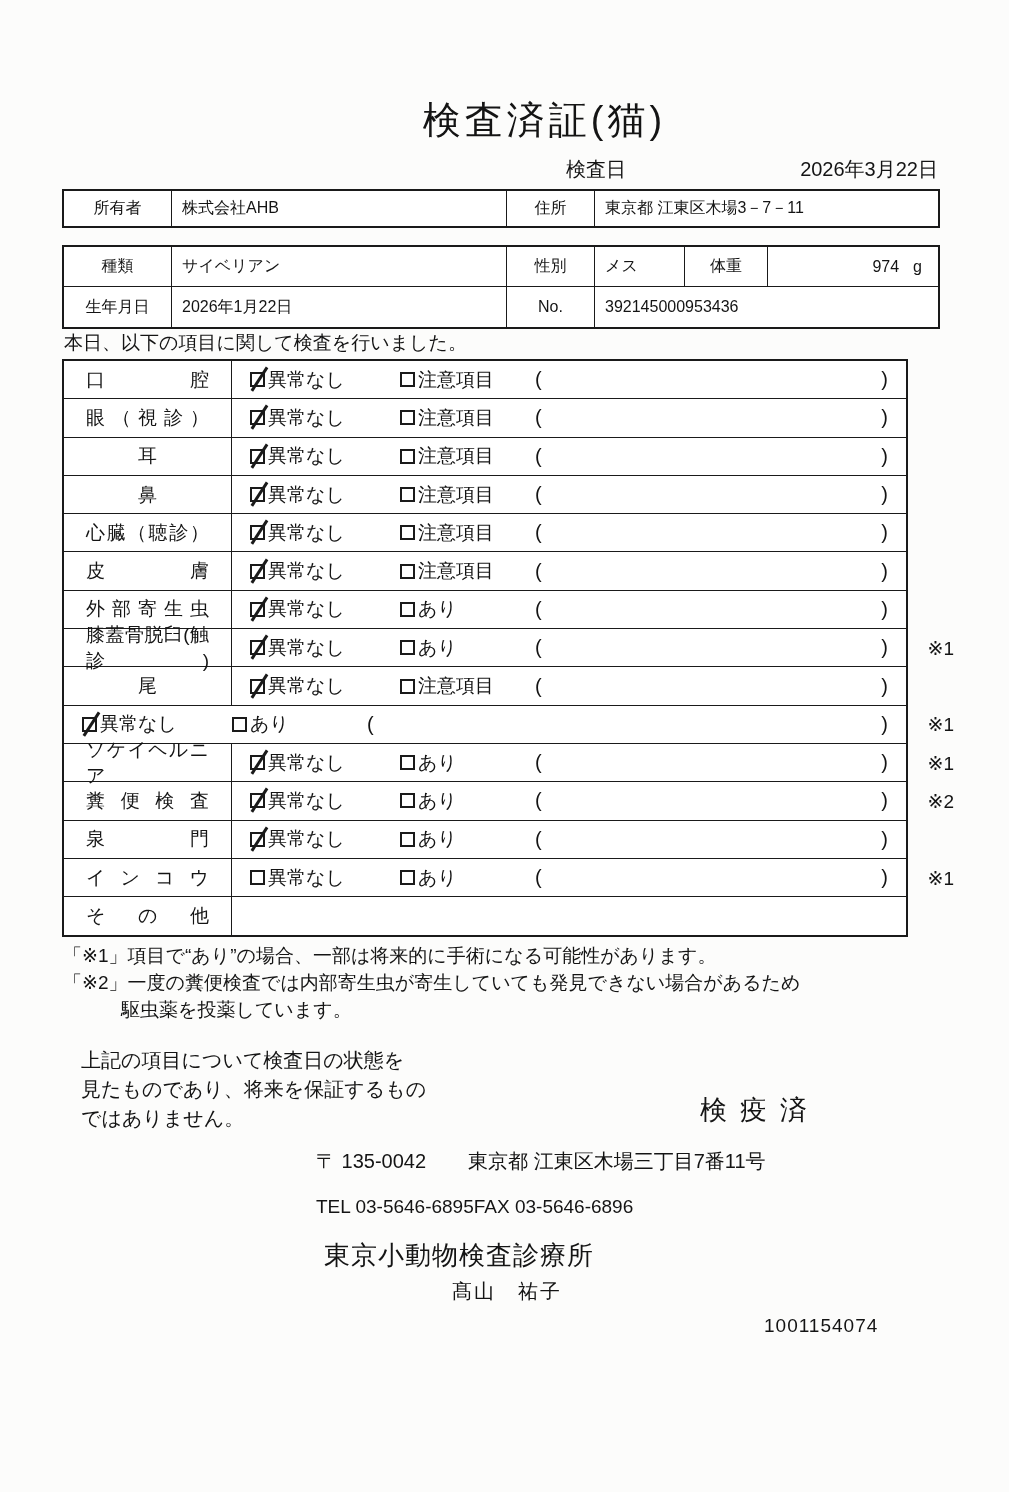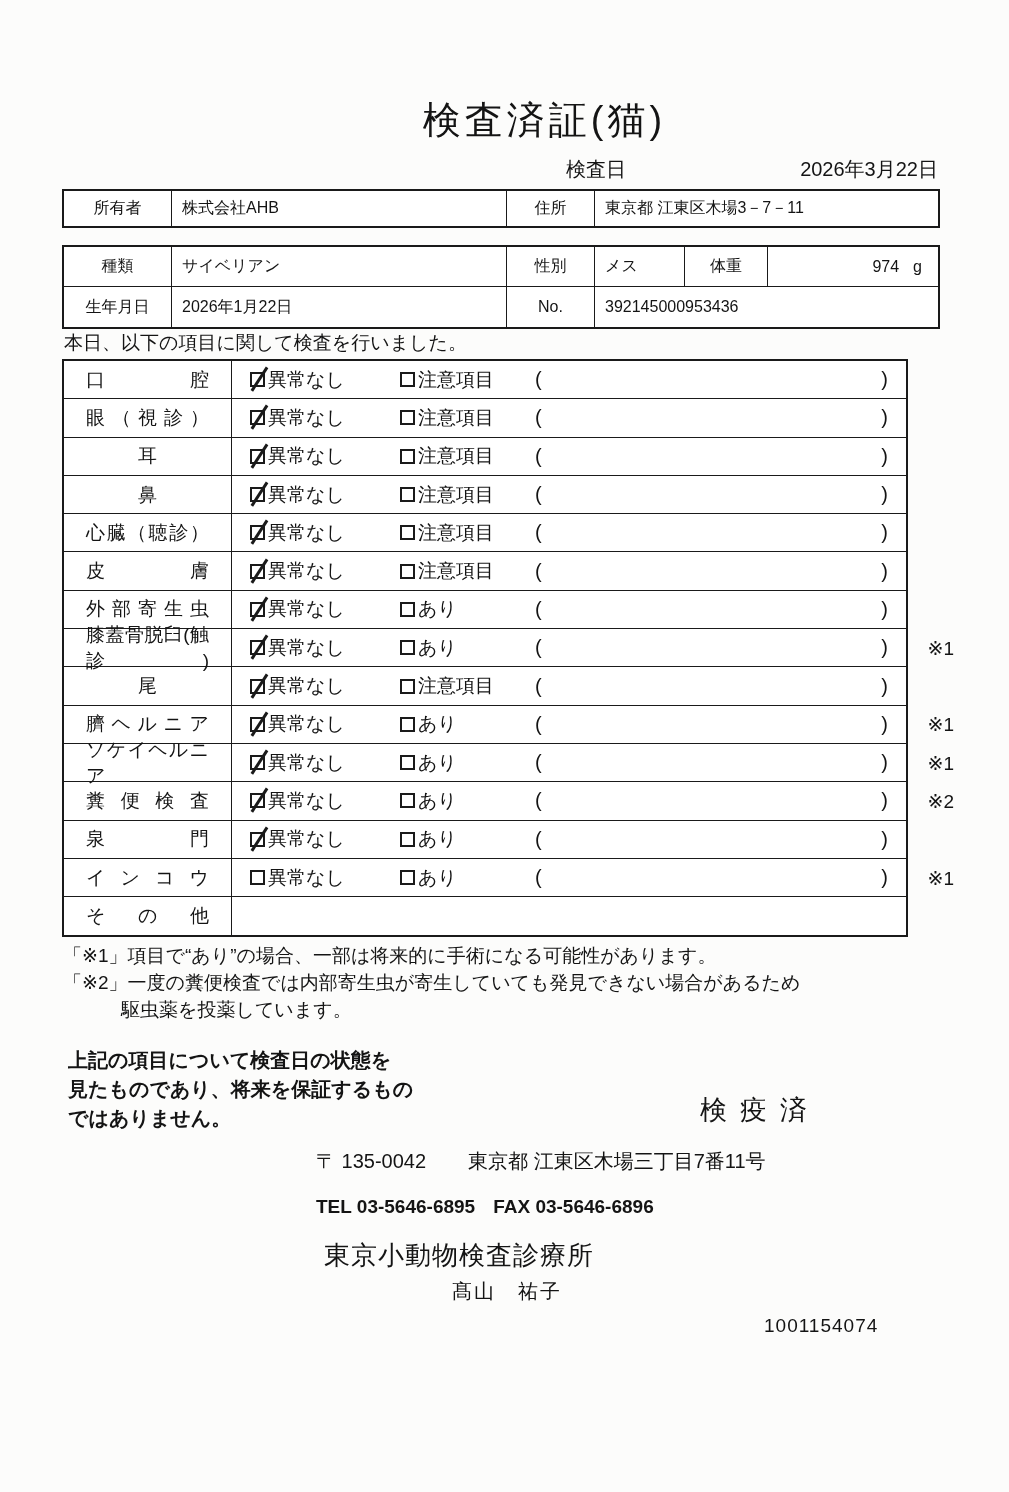--- a/index.html
+++ b/index.html
@@ -65,31 +65,31 @@
   .cbx.checked::after { content:""; position:absolute; left:6px; top:-9px;
          width:2.5px; height:28px; background:#1a1a1a; transform:rotate(33deg); }
   .paren-zone { flex:1; display:flex; justify-content:space-between;
                 padding:0 18px 0 5px; font-size:20px; }
   .row-note { position:absolute; right:-48px; top:50%; transform:translateY(-50%);
               font-size:19px; white-space:nowrap; }
 
   .notes { position:absolute; top:942px; left:63px; font-size:19px; line-height:27px; }
   .note-line:nth-child(3) { padding-left:58px; }
 
-  .disclaimer { position:absolute; top:1046px; left:68px;
-                font-size:20px; line-height:29px; white-space:pre-line;font-weight:bold; }
+  .disclaimer { position:absolute; top:1046px; left:81px;
+                font-size:20px; line-height:29px; white-space:pre-line; }
 
   .stamp { position:absolute; top:1092px; left:700px;
            font-size:27px; letter-spacing:13px; white-space:nowrap; }
 
   .addr-line { position:absolute; top:1148px; left:316px; display:flex;
                font-size:20px; }
   .addr-line .addr-val { margin-left:42px; }
   .tel-line { position:absolute; top:1196px; left:316px; display:flex;
-              gap:18px; font-size:19px;font-weight:bold; }
+              font-size:19px; }
   .clinic-name { position:absolute; top:1238px; left:324px;
                  font-size:26px; letter-spacing:1px; }
   .examiner-name { position:absolute; top:1278px; left:452px;
                    font-size:20px; letter-spacing:2px; }
   .serial { position:absolute; top:1315px; left:764px;
             font-size:19px; letter-spacing:1px; }
 </style>
 </head>
 <body>
 
@@ -306,23 +306,20 @@
         <span class="opt-label olbl2">注意項目</span>
       </span>
       <span class="paren-zone">
         <span class="pl">(</span>
         <span class="pr">)</span>
       </span>
     </div>
     <span class="row-note"></span>
   </div>
       <div class="insp-row">
-    <div class="insp-label">
-      <span class="insp-label-text">臍ヘルニア</span>
-    </div>
     <div class="insp-content">
       <span class="opt opt1">
         <span class="cbx checked"></span>
         <span class="opt-label olbl1">異常なし</span>
       </span>
       <span class="opt opt2">
         <span class="cbx"></span>
         <span class="opt-label olbl2">あり</span>
       </span>
       <span class="paren-zone">

